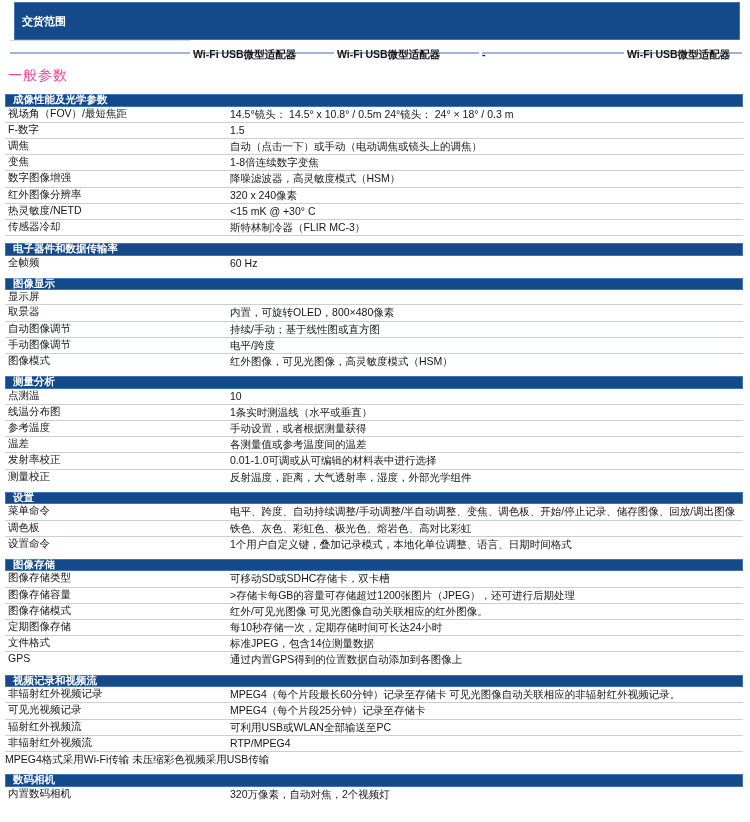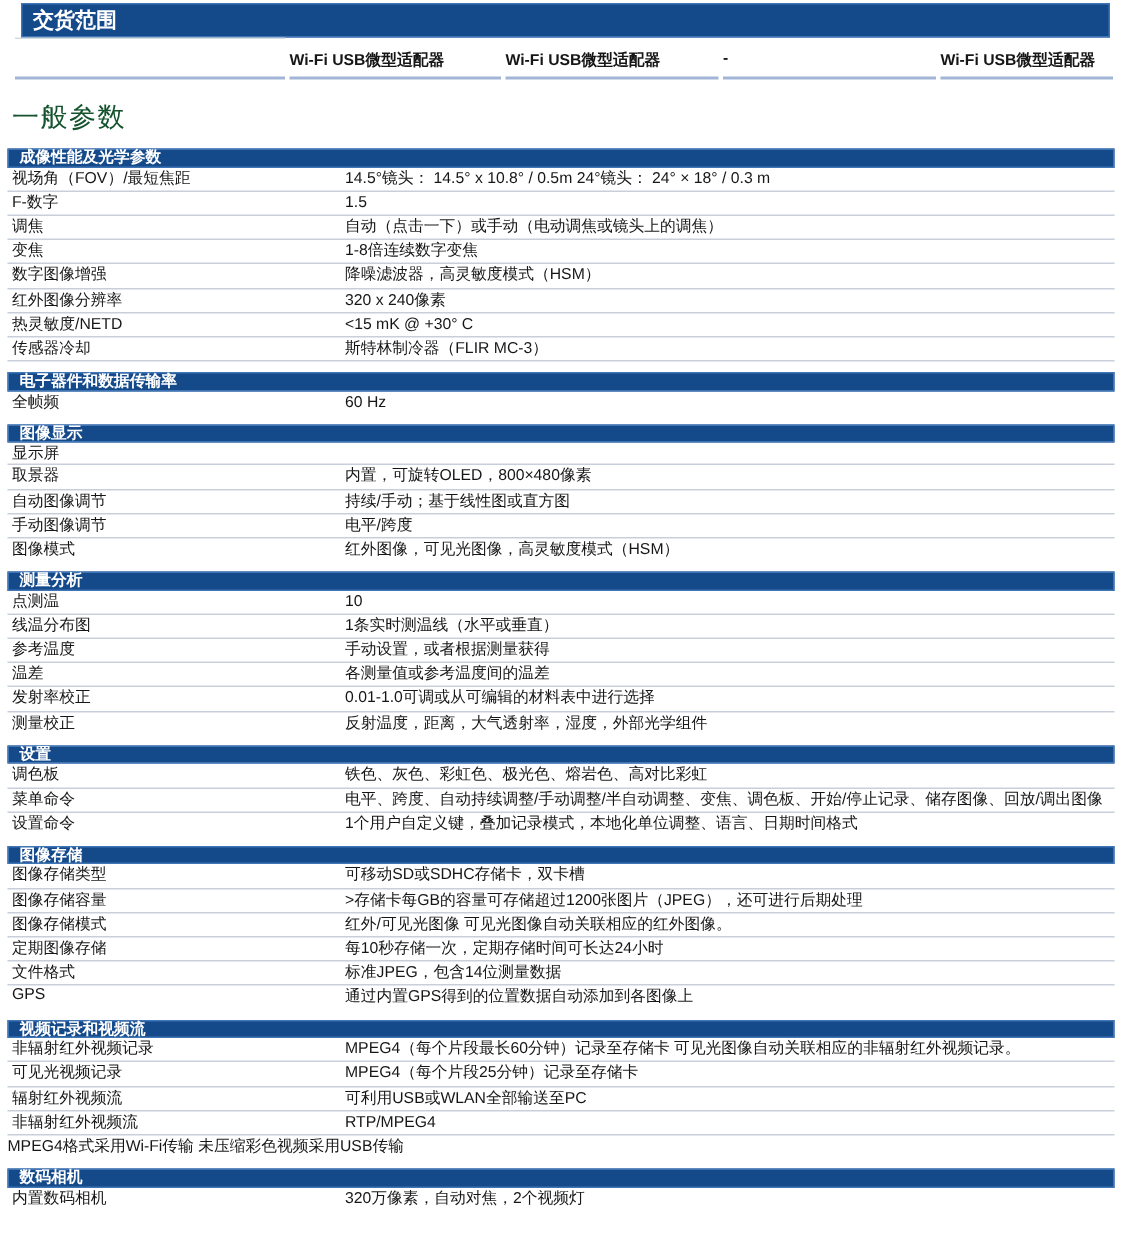--- a/index.html
+++ b/index.html
@@ -1,30 +1,30 @@
 <!DOCTYPE html>
 <html><head>
 <meta charset="utf-8">
 <style>
   *{margin:0;padding:0;box-sizing:border-box}
   html,body{background:#ffffff}
   body{width:750px;height:822px;font-family:"Liberation Sans",sans-serif;color:#161616;overflow:hidden}
   .page{position:relative;width:750px;height:822px;background:#fff}
 
   
-  .delivery-bar{margin:2px 0 0 14px;width:726px;height:23px;background:#14498A;border:1px solid #3F74B5;
-    color:#fff;font-weight:bold;font-size:14px;display:flex;align-items:center;padding-left:7px}
-  .delivery-row{display:flex;margin-left:10px;width:732px;height:28px}
+  .delivery-bar{margin:2px 0 0 14px;width:726px;height:38px;background:#14498A;border:1px solid #3F74B5;
+    color:#fff;font-weight:bold;font-size:11px;display:flex;align-items:center;padding-left:7px}
+  .delivery-row{display:flex;margin-left:10px;width:732px;height:14px}
   .dcell{border-bottom:2px solid #A2B5D7;font-weight:bold;font-size:10.5px;padding-top:8px;white-space:nowrap;overflow:visible}
   .dcell + .dcell{margin-left:3px}
   .c0{width:180px;border-top:1px solid #D4D9E1}
   .c1{width:141px}.c2{width:142px}.c3{width:142px}.c4{flex:1}
 
   
-  .heading{margin:13px 0 9px 8px;font-size:18px;color:#14532d;letter-spacing:1px;font-weight:normal}
+  .heading{margin:13px 0 9px 8px;font-size:14px;color:#ec4899;letter-spacing:1px;font-weight:normal}
 
   
   .specs{margin-left:5px;width:738px}
   .section{margin-bottom:7px}
   .bar{height:12.5px;background:#14498A;border:1px solid #3F74B5;color:#fff;font-weight:bold;
     font-size:10.5px;display:flex;align-items:center;padding-left:7px;overflow:visible;white-space:nowrap}
   .row{display:flex;min-height:14.2px;border-bottom:1px solid #C9CFDA;align-items:flex-start}
   .section .row:last-child{border-bottom:0}
   .section.s0 .row:last-child{border-bottom:1px solid #C9CFDA}
   .lbl{width:225px;padding-left:3px;font-size:10.5px;flex-shrink:0;white-space:nowrap;overflow:visible}
@@ -135,28 +135,28 @@
           <div class="val">0.01-1.0可调或从可编辑的材料表中进行选择</div>
         </div>
         <div class="row">
           <div class="lbl">测量校正</div>
           <div class="val">反射温度，距离，大气透射率，湿度，外部光学组件</div>
         </div>
       </section>
       <section class="section">
         <div class="bar">设置</div>
         <div class="row">
+          <div class="lbl">菜单命令</div>
+          <div class="val">电平、跨度、自动持续调整/手动调整/半自动调整、变焦、调色板、开始/停止记录、储存图像、回放/调出图像</div>
+        </div>
+        <div class="row">
           <div class="lbl">调色板</div>
           <div class="val">铁色、灰色、彩虹色、极光色、熔岩色、高对比彩虹</div>
         </div>
         <div class="row">
-          <div class="lbl">菜单命令</div>
-          <div class="val">电平、跨度、自动持续调整/手动调整/半自动调整、变焦、调色板、开始/停止记录、储存图像、回放/调出图像</div>
-        </div>
-        <div class="row">
           <div class="lbl">设置命令</div>
           <div class="val">1个用户自定义键，叠加记录模式，本地化单位调整、语言、日期时间格式</div>
         </div>
       </section>
       <section class="section">
         <div class="bar">图像存储</div>
         <div class="row">
           <div class="lbl">图像存储类型</div>
           <div class="val">可移动SD或SDHC存储卡，双卡槽</div>
         </div>

